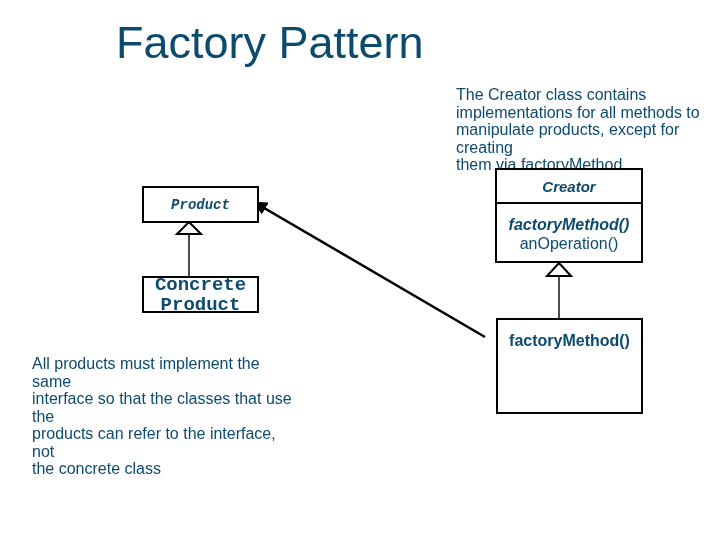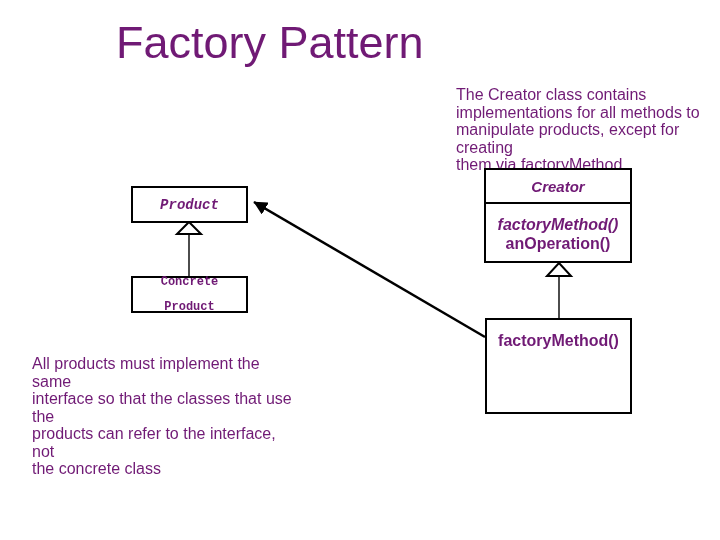--- a/index.html
+++ b/index.html
@@ -1,21 +1,21 @@
 <!DOCTYPE html>
 <html><head>
 <meta charset="utf-8">
 <style>
   html, body { margin: 0; padding: 0; background: #ffffff; }
   .slide {
     position: relative;
     width: 720px;
     height: 476px;
     background: #ffffff;
-    color: #701a75;
+    color: #0c4a6e;
     font-family: "Liberation Sans", sans-serif;
     overflow: hidden;
   }
   .title {
     position: absolute;
     left: 116px;
     top: 20px;
     margin: 0;
     font-size: 45px;
     font-weight: 400;
@@ -38,55 +38,56 @@
     left: 0; top: 0;
     width: 720px; height: 540px;
   }
 
   .uml-box {
     position: absolute;
     box-sizing: border-box;
     border: 2px solid #000000;
     background: #ffffff;
     text-align: center;
+    margin-left: 11px;
   }
   .product-box          { left: 131px; top: 186px; width: 117px; height: 37px; }
   .concrete-product-box { left: 131px; top: 276px; width: 117px; height: 37px; }
   .creator-box          { left: 484px; top: 168px; width: 148px; height: 95px; }
   .concrete-creator-box { left: 485px; top: 318px; width: 147px; height: 96px; }
 
   .cls-name {
     display: flex;
     align-items: center;
     justify-content: center;
     height: 100%;
     font-weight: bold;
     font-family: Liberation Mono, monospace;
   }
   .product-box .cls-name {
     font-style: italic;
     font-size: 14px;
   }
   .concrete-product-box .cls-name {
-    font-size: 12px;
-    line-height: 25px;
+    font-size: 19px;
+    line-height: 20px;
     white-space: pre-line;
   }
   .name-comp {
     box-sizing: border-box;
     border-bottom: 2px solid #000000;
     display: flex;
     align-items: center;
     justify-content: center;
     font-weight: bold;
   }
   .creator-box .name-comp { height: 34px; font-style: italic; font-size: 15px; }
   .creator-box .methods-comp { padding-top: 11px; font-size: 16px; line-height: 19px; }
   .method-italic { font-weight: bold; font-style: italic; }
-  .method-plain  { font-weight: 700; }
+  .method-plain  { font-weight: 400; }
   .concrete-creator-box .name-comp { height: 35px; font-size: 17px; }
   .concrete-creator-box .methods-comp { padding-top: 12px; font-size: 16px; font-weight: bold; }
 </style>
 </head>
 <body>
 
 <div class="slide">
 
   <h1 class="title">Factory Pattern</h1>
 

